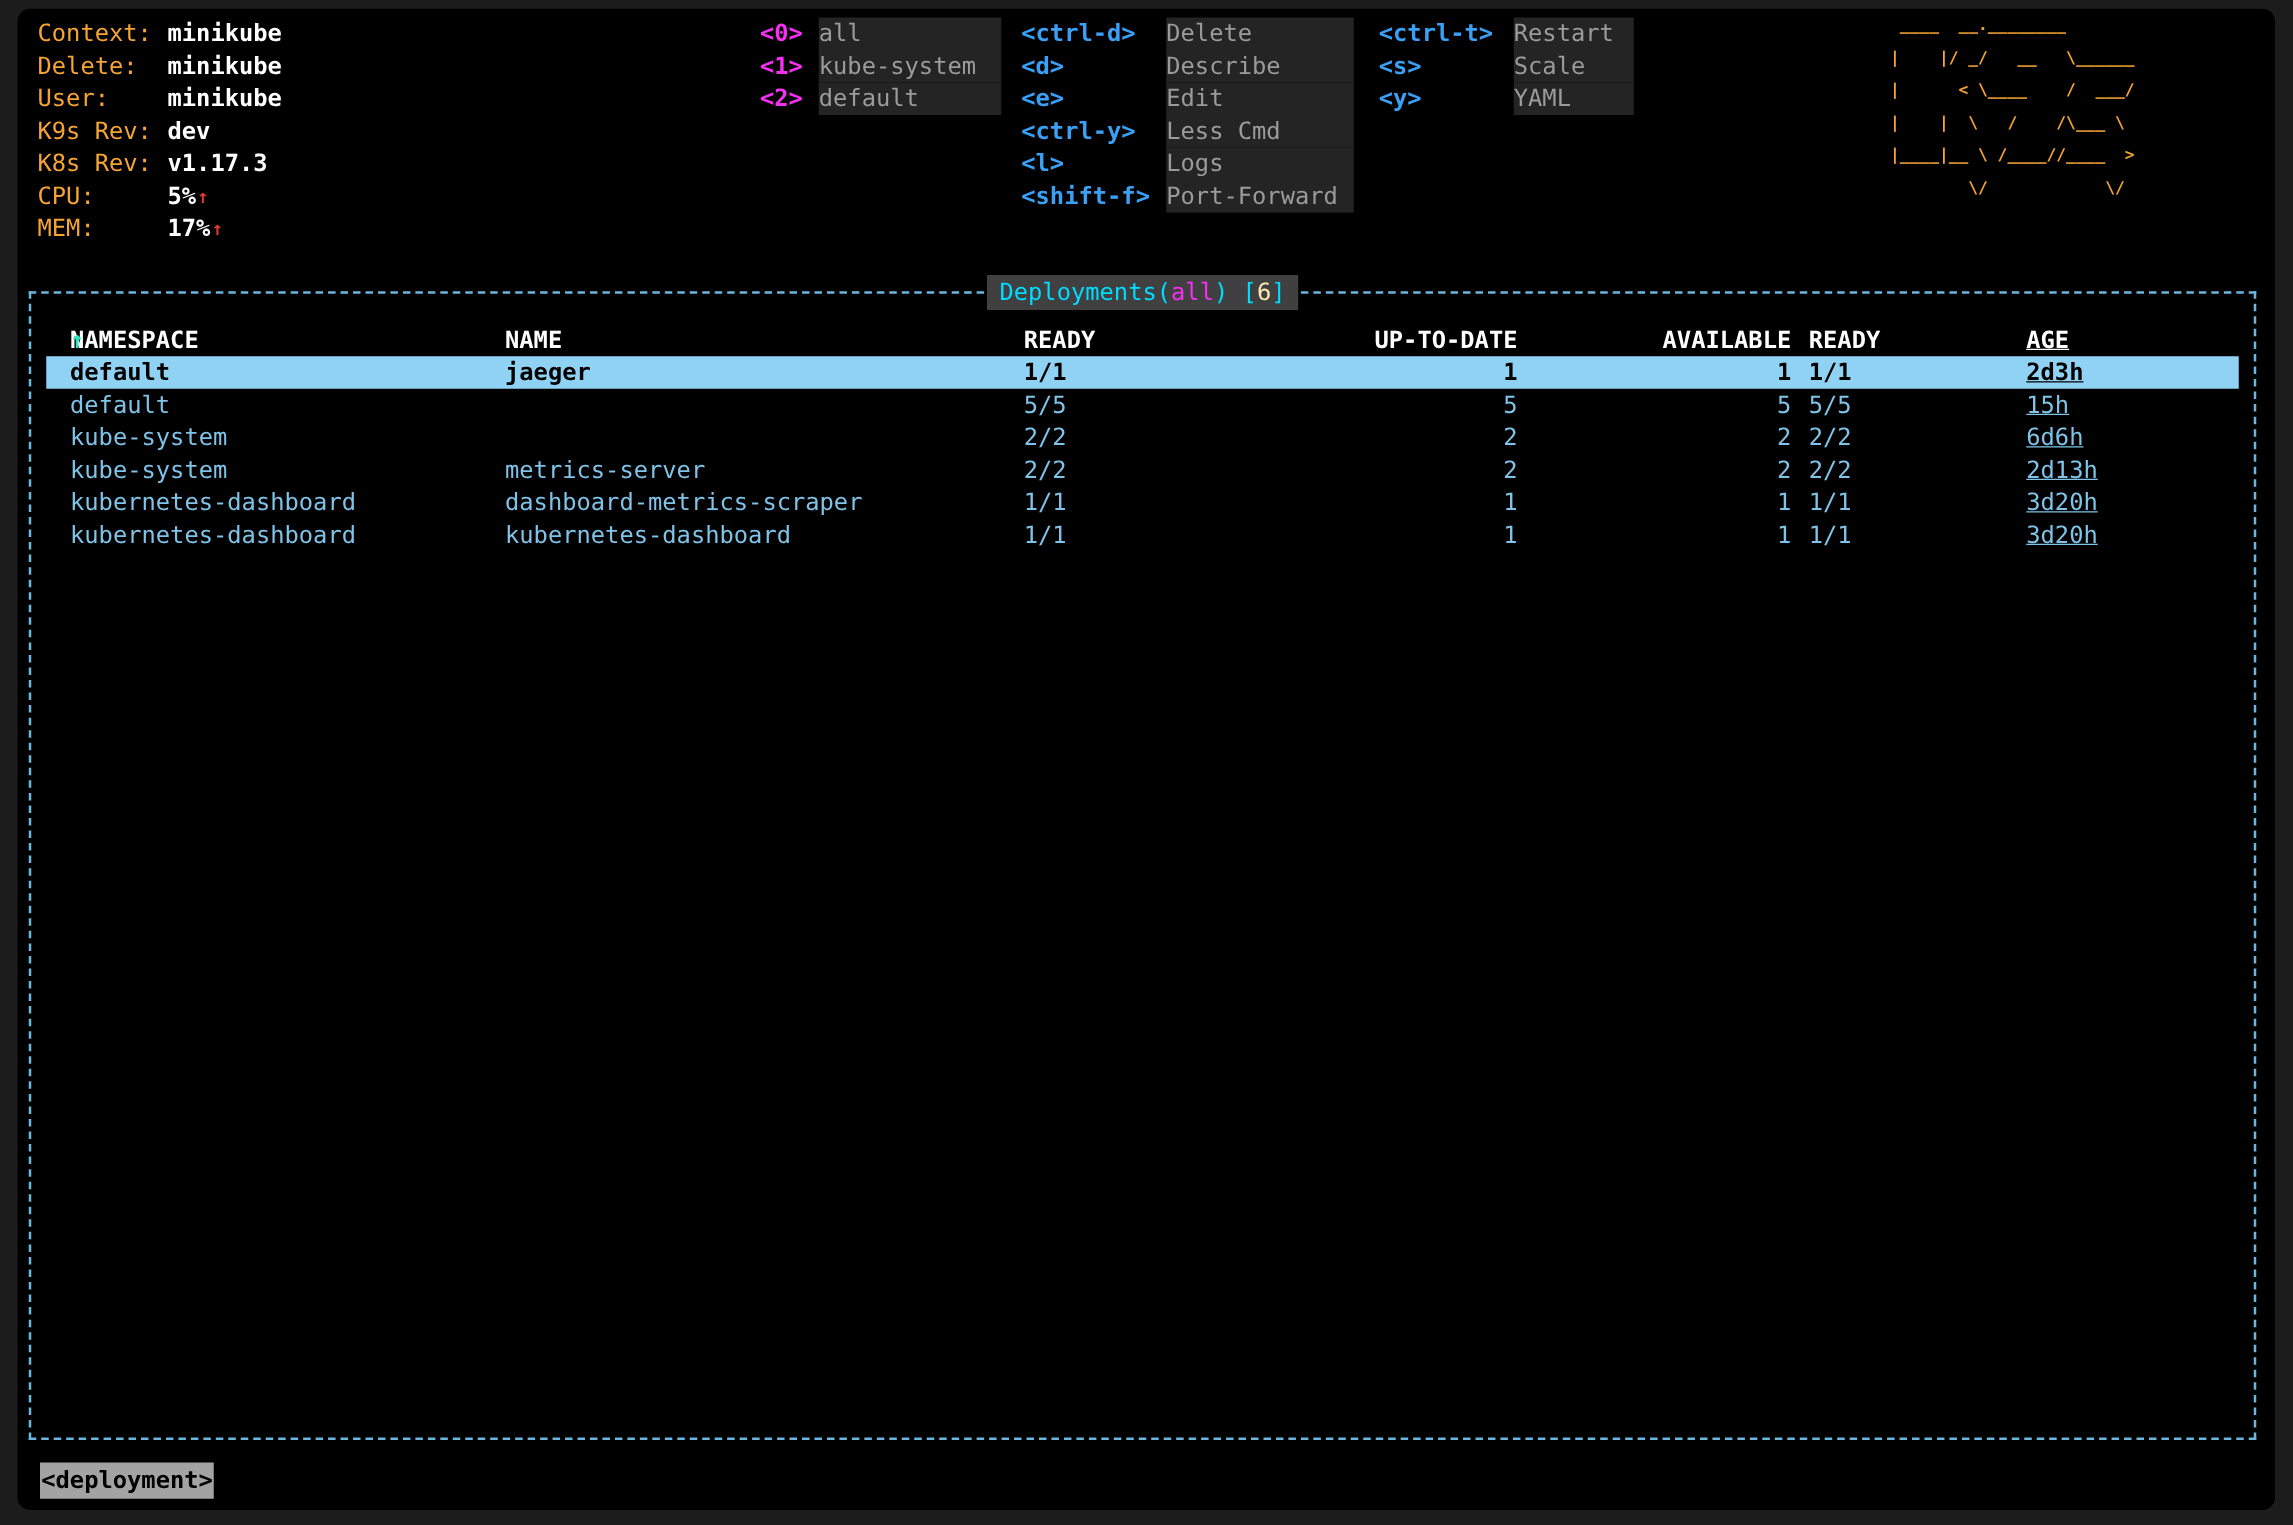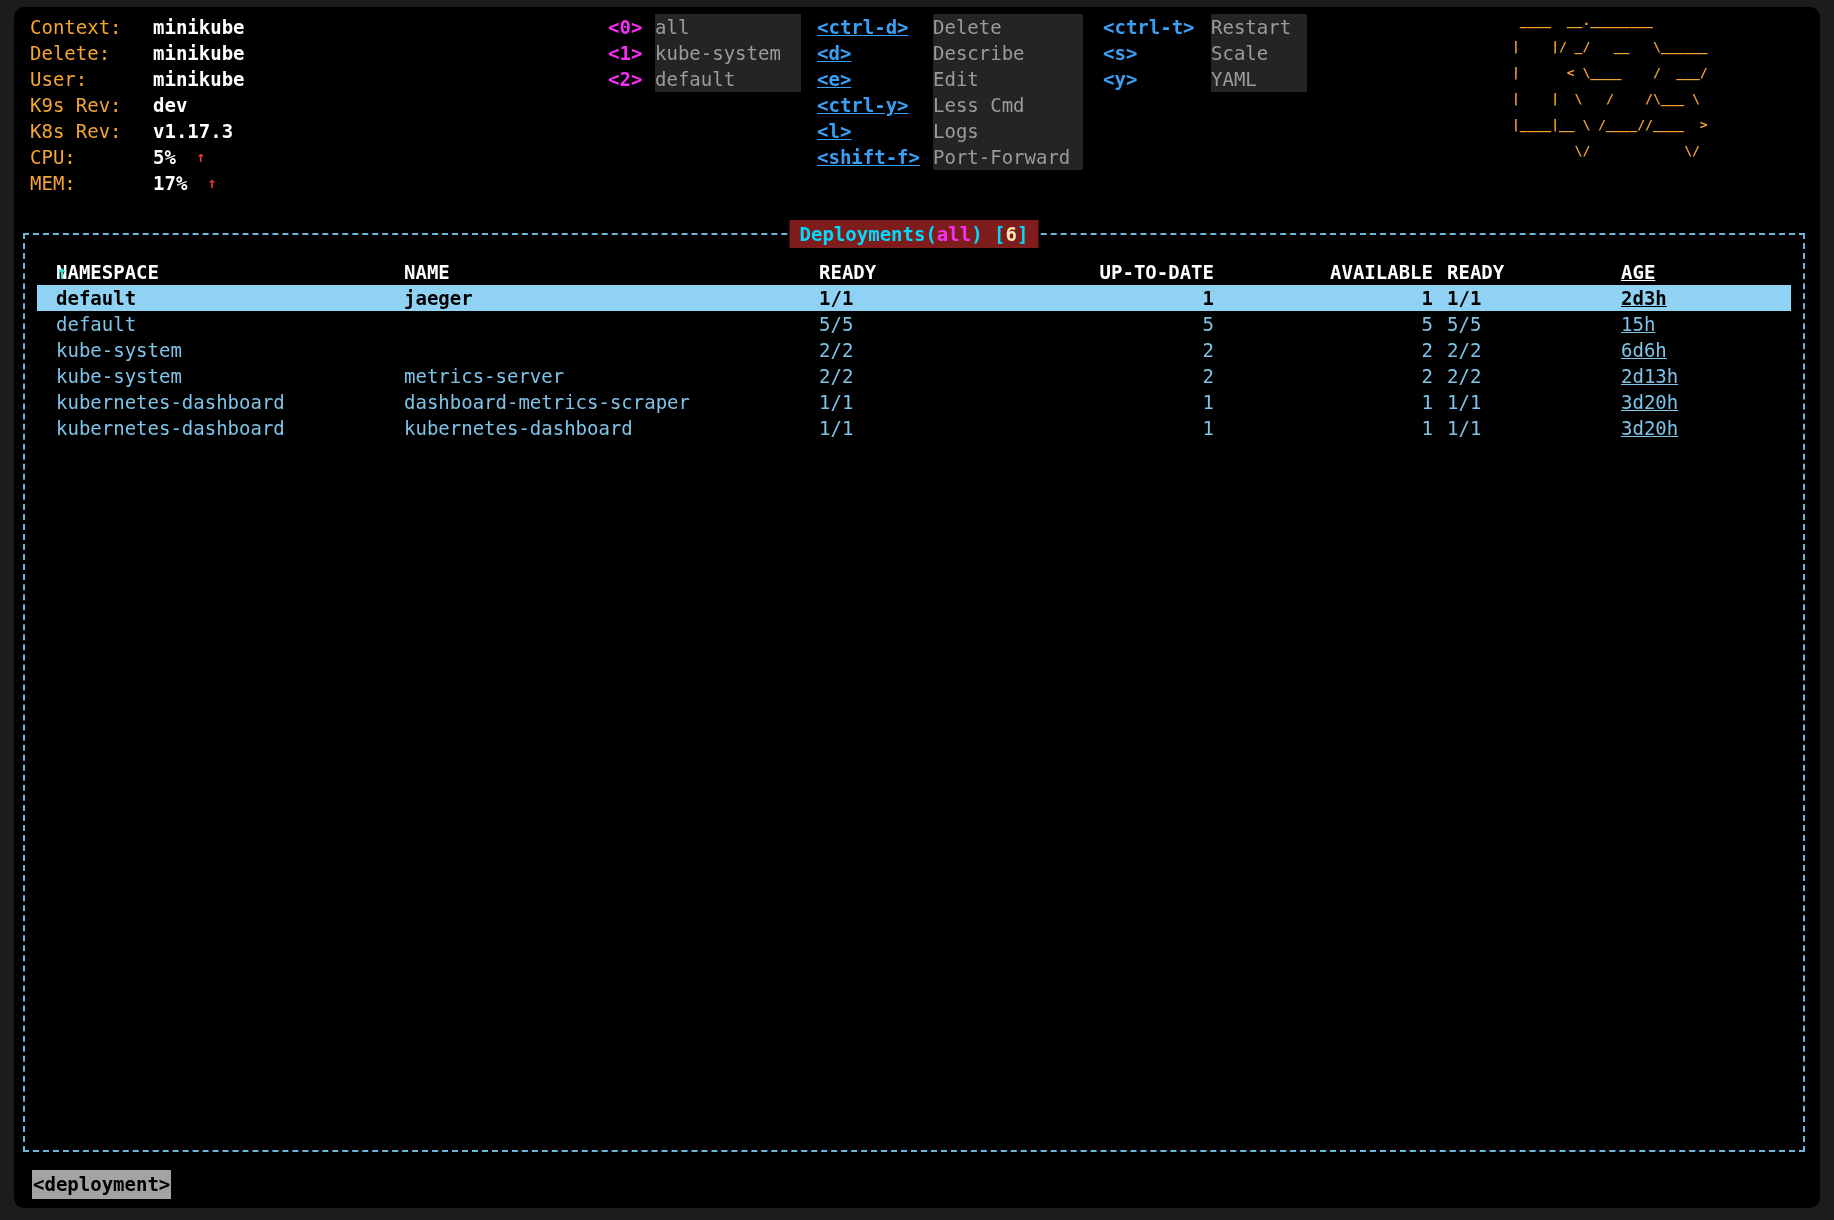--- a/index.html
+++ b/index.html
@@ -4,50 +4,50 @@
 <style>
   * { margin:0; padding:0; box-sizing:border-box; }
   html,body { width:1834px; height:1220px; background:#1c1c1c; overflow:hidden;
               font-family:"DejaVu Sans Mono", monospace; font-size:19px; }
   .terminal { position:absolute; left:14px; top:7px; width:1806px; height:1201px;
               background:#000; border-radius:10px; }
   .abs { position:absolute; }
 
   
   #cluster-info { left:30px; top:14px; }
-  .info-row { display:flex; height:26px; line-height:26px;gap:19px; }
+  .info-row { display:flex; height:26px; line-height:26px; }
   .info-label { width:104px; color:#f6a434; }
   .info-value { color:#fff; font-weight:bold; }
   .trend-up { color:#e5372b; font-weight:bold; font-size:15px; margin-left:1px; }
 
   
   .menu { top:14px; }
   #ns-menu   { left:608px; }
   #cmd-menu1 { left:817px; }
   #cmd-menu2 { left:1103px; }
   .menu-row { display:flex; height:26px; line-height:26px; }
   .menu-key { font-weight:bold; white-space:pre; }
   #ns-menu .menu-key   { width:47px;  color:#f530f2; }
-  #cmd-menu1 .menu-key { width:116px; color:#3aa0f5;text-decoration:underline; }
+  #cmd-menu1 .menu-key { width:116px; color:#3aa0f5; }
   #cmd-menu2 .menu-key { width:108px; color:#3aa0f5; }
   .menu-label { color:#9b9b9b; background:#242424; white-space:pre; }
   #ns-menu .menu-label   { min-width:146px; }
   #cmd-menu1 .menu-label { min-width:150px; }
   #cmd-menu2 .menu-label { min-width:96px; }
 
   
   #logo { left:1512px; top:8px; color:#f6a434; font-weight:bold;
           font-size:13px; line-height:26px; white-space:pre; }
 
   
   #table-frame { left:23px; top:233px; width:1782px; height:919px;
                  border:2px dashed #6cb5dd; }
   #table-title { position:absolute; top:-15px; left:50%; transform:translateX(-50%);
-                 background:#7f1d1d; padding:0 10px; height:28px; line-height:28px;
-                 font-weight:bold; white-space:pre; }
+                 background:#404040; padding:0 10px; height:28px; line-height:28px;
+                 font-weight:normal; white-space:pre; }
   .t-cyan { color:#00dcff; }
   .t-mag  { color:#f530f2; }
   .t-count{ color:#ffe8b0; }
 
   .grid-row { position:absolute; left:12px; right:12px; height:26px; line-height:26px;margin-top:12px; }
   .grid-row span { position:absolute; white-space:pre; }
   .c-ns     { left:19px;   width:340px; }
   .c-name   { left:367px;  width:400px; }
   .c-ready  { left:782px;  width:110px; }
   .c-utd    { left:957px;  width:220px; text-align:right; }

